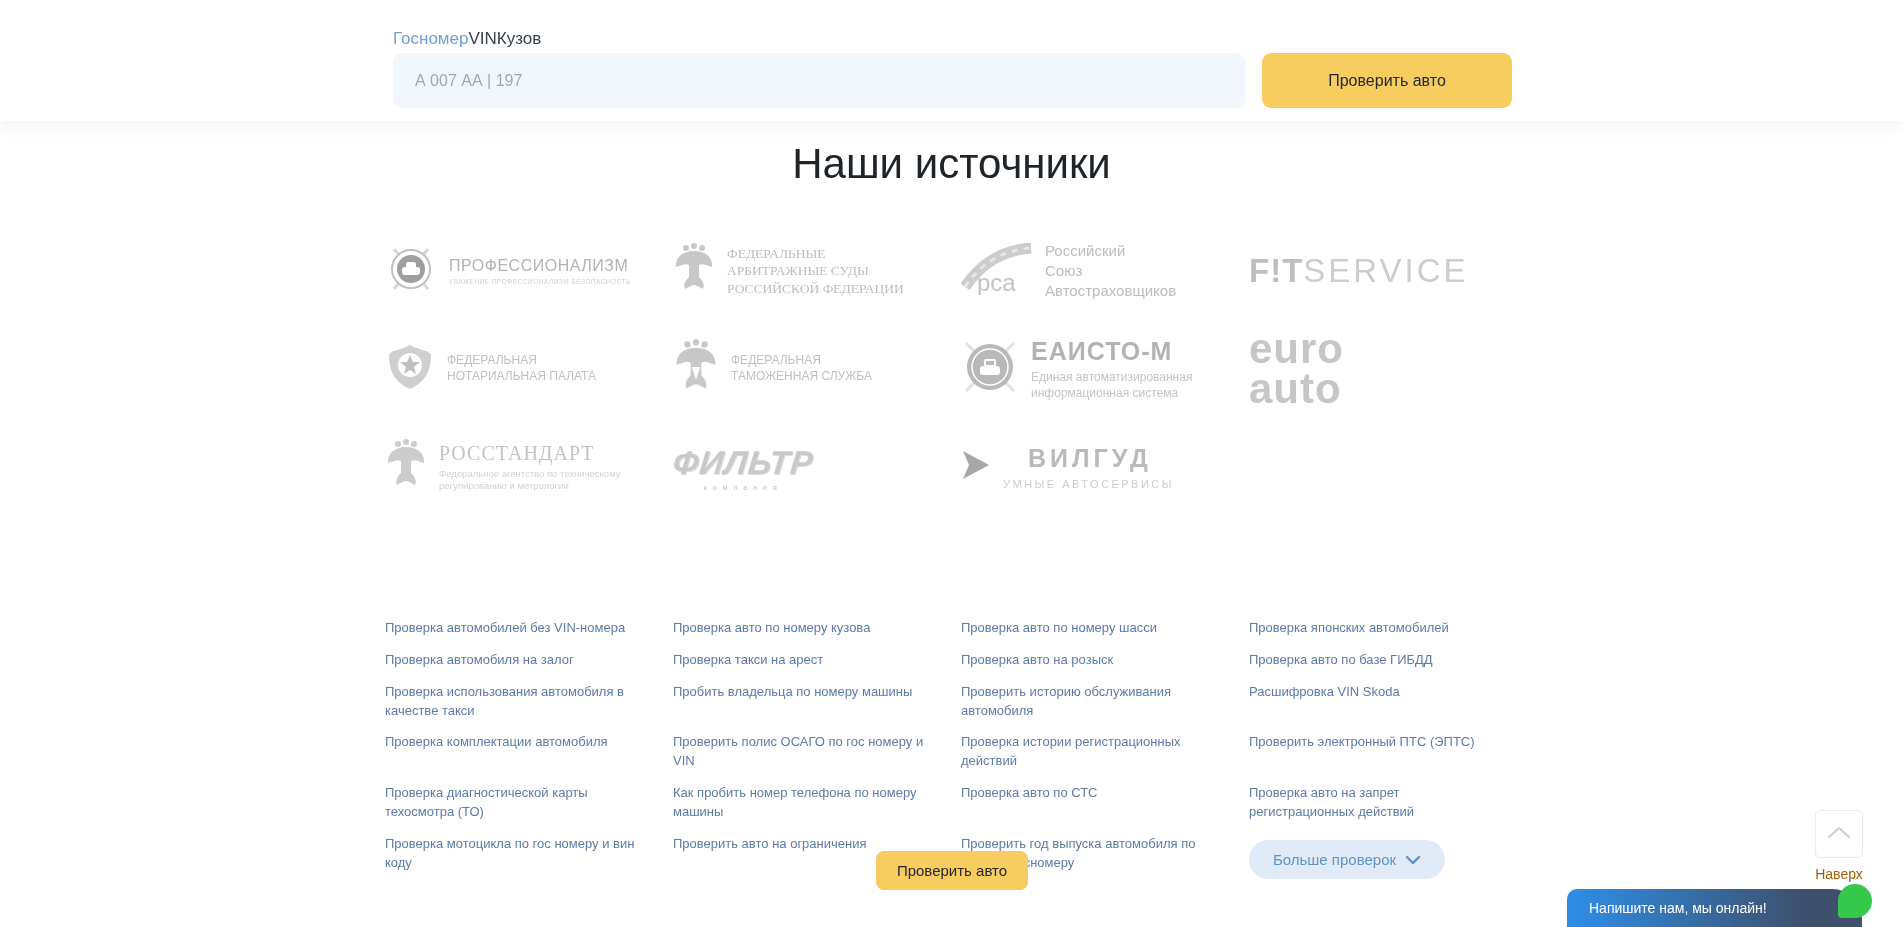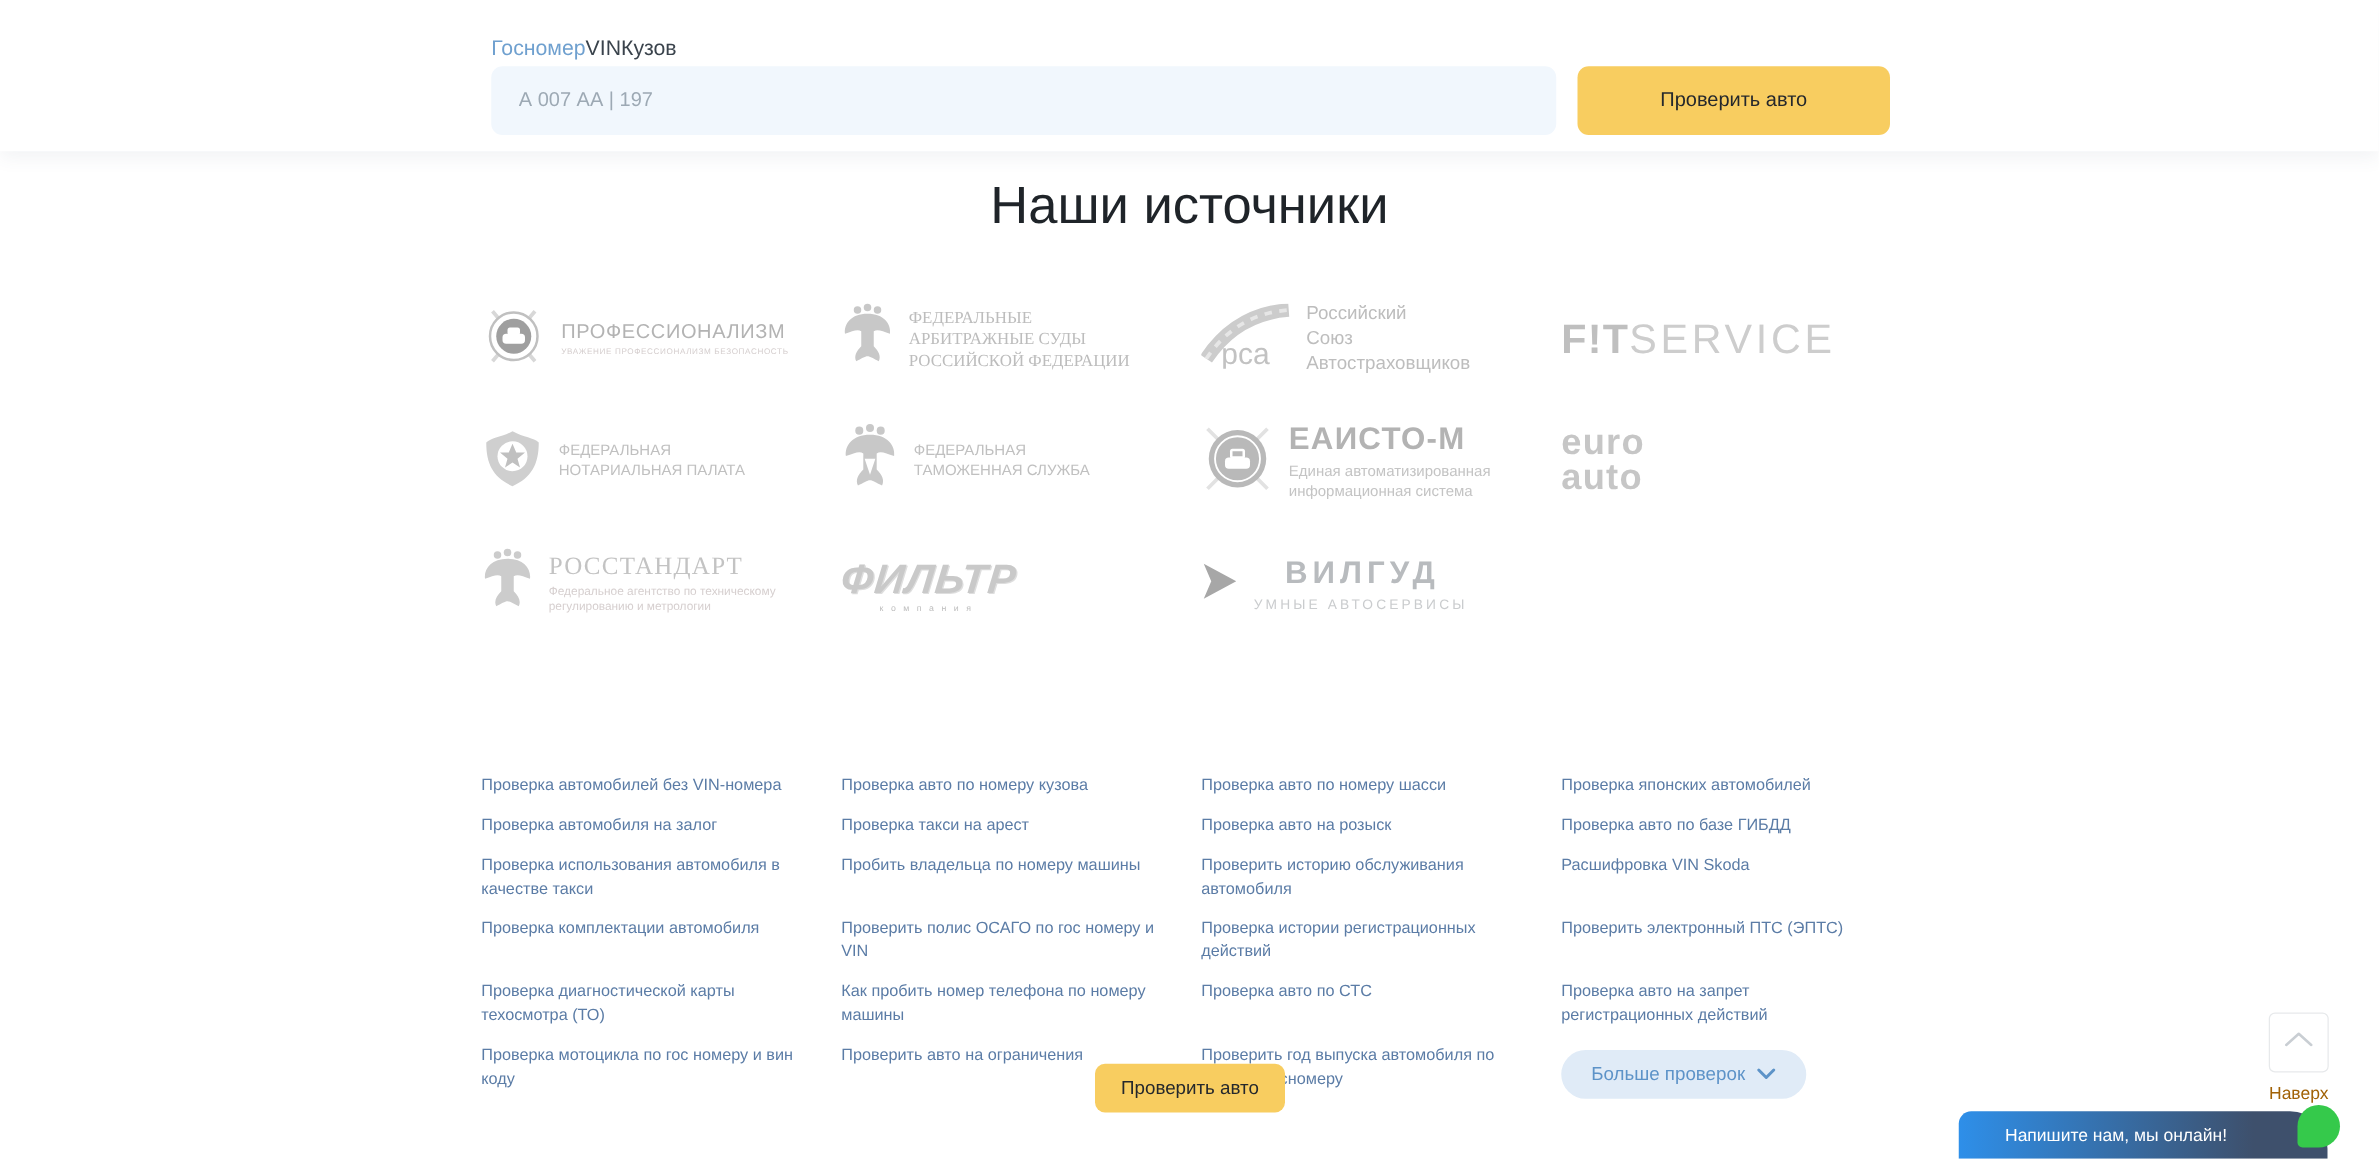--- a/index.html
+++ b/index.html
@@ -25,38 +25,38 @@
   .gov-title { font-size:16px; letter-spacing:.5px; color:#b3b3b3; }
   .gov-sub { font-size:6.5px; letter-spacing:.5px; color:#d4cdcd; margin-top:3px; }
   .serif-lines { font-family:"Liberation Serif",serif; font-size:13.5px; line-height:1.3; color:#bdbdbd; }
   .sans-lines { font-size:12px; line-height:1.3; color:#c0c0c0; }
   .rsa-lines { font-size:15px; line-height:1.35; color:#bdbdbd; }
   .fit { font-size:33px; letter-spacing:1px; }
   .fit-bold { font-weight:700; color:#bfbfbf; }
   .fit-light { font-weight:400; color:#cdcdcd; letter-spacing:3px; }
   .eaisto-title { font-size:25px; font-weight:700; color:#b3b3b3; letter-spacing:1px; }
   .eaisto-sub { font-size:12px; color:#c4c4c4; line-height:1.3; margin-top:4px; }
-  .euro { font-size:29px; font-weight:700; color:#c6c6c6; line-height:.95; letter-spacing:1px; }
+  .euro { font-size:42px; font-weight:700; color:#c6c6c6; line-height:.95; letter-spacing:1px; }
   .ross-title { font-family:"Liberation Serif",serif; font-size:20px; color:#c3c3c3; letter-spacing:1px; }
   .ross-sub { font-size:9.5px; color:#d6cfcf; line-height:1.3; margin-top:3px; }
   .filtr-title { font-size:33px; font-weight:700; font-style:italic; color:#c9c9c9; letter-spacing:1px; transform:skewX(-6deg); text-shadow:1px 1px 0 #dedede; }
   .filtr-sub { font-size:7px; letter-spacing:6px; color:#bdbdbd; margin-top:2px; text-align:center; }
   .vilgud-title { font-size:25px; font-weight:600; letter-spacing:4px; color:#b8bbbe;margin-left:25px; }
   .vilgud-sub { font-size:11px; letter-spacing:2.5px; color:#caccce; margin-top:5px; }
 
   
   .links { position:absolute; left:385px; top:583px; display:grid; grid-template-columns:repeat(4,288px); grid-template-rows:repeat(6,auto); grid-auto-flow:column; row-gap:13px; align-items:start;margin-top:36px; }
   .link { width:258px; font-size:13px; line-height:1.45; color:#5b7ca6; cursor:pointer; }
   .more-btn { width:196px; height:39px; margin-top:5px; border:none; border-radius:20px; background:#e0ebf7; color:#5d93c8; font-size:15px; cursor:pointer; display:flex; align-items:center; justify-content:center; gap:9px; font-family:"Liberation Sans",sans-serif; }
 
   
   .cta-btn { position:absolute; left:876px; top:851px; width:152px; height:39px; font-size:15px; border-radius:8px; }
   .scroll-top { position:absolute; left:1815px; top:810px; width:48px; height:48px; background:#fff; border:1px solid #e7e9eb; border-radius:5px; display:flex; align-items:center; justify-content:center; cursor:pointer; }
   .scroll-top-label { position:absolute; left:1800px; top:866px; width:78px; text-align:center; font-size:14px; color:#a16207; }
-  .chat-widget { position:absolute; left:1567px; top:889px; width:295px; height:38px; border-radius:10px 30px 0 0; background:linear-gradient(90deg,#2e8fe9 0%,#3e506c 80%); color:#fff; font-size:14px; display:flex; align-items:center; padding-left:37px; cursor:pointer; z-index:8; }
+  .chat-widget { position:absolute; left:1567px; top:889px; width:295px; height:38px; border-radius:10px 30px 0 0; background:linear-gradient(90deg,#2e8fe9 0%,#3e506c 80%); color:#fff; font-size:14px; display:flex; align-items:center; padding-left:22px; cursor:pointer; z-index:8; }
   .chat-dot { position:absolute; left:1838px; top:884px; width:34px; height:34px; border-radius:50% 50% 50% 4px; background:#35c94b; z-index:9; cursor:pointer; }
 </style>
 </head>
 <body>
 
 <div class="top-band">
   <div class="tabs">
     <div class="tab active">Госномер</div>
     <div class="tab">VIN</div>
     <div class="tab">Кузов</div>

